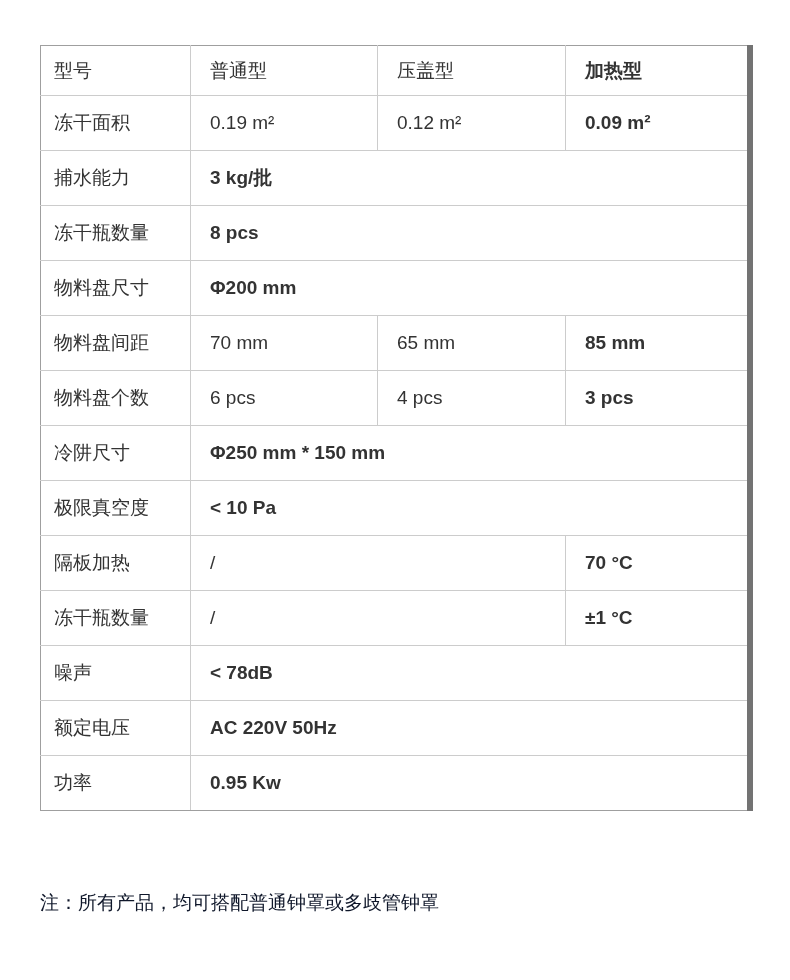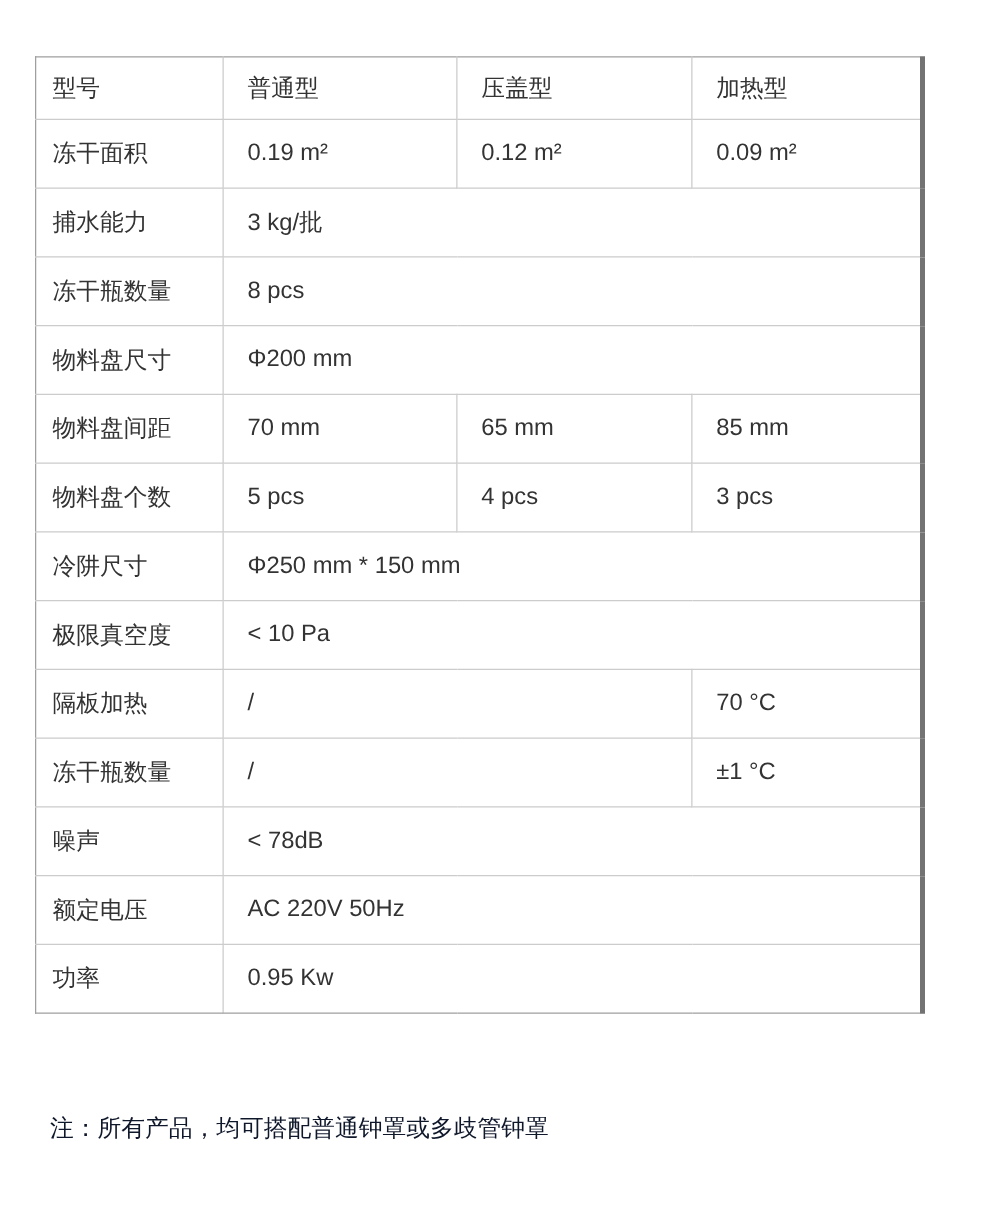--- a/index.html
+++ b/index.html
@@ -10,21 +10,21 @@
   }
   .page {
     position: relative;
     width: 790px;
     height: 980px;
     background: #ffffff;
     overflow: hidden;
   }
   .table-wrap {
     position: absolute;
-    left: 28px;
+    left: 40px;
     top: 45px;
     width: 709px;
   }
   table.spec {
     border-collapse: collapse;
     width: 100%;
     table-layout: fixed;
   }
   table.spec td {
     border: 1px solid #cccccc;
@@ -34,21 +34,21 @@
     vertical-align: middle;
     white-space: nowrap;
     overflow: hidden;
     background: #ffffff;
   }
   table.spec tr.hdr td { height: 47px; }
   
   table.spec tr:first-child > td { border-top: 1px solid #9f9f9f; }
   table.spec tr:last-child  > td { border-bottom: 1px solid #9f9f9f; }
   table.spec td:first-child      { border-left: 1px solid #9f9f9f; }
-  table.spec td:last-child       { border-right: 4px solid #737373; }
+  table.spec td:last-child       { border-right: 6px solid #737373; font-weight: bold; }
 
   td.lbl { padding-left: 13px; }
   td.val { padding-left: 19px; }
 
   .note {
     position: absolute;
     left: 40px;
     top: 890px;
     font-size: 19px;
     color: #0f172a;
@@ -93,21 +93,21 @@
           <td class="val" colspan="3">Φ200 mm</td>
         </tr>
         <tr>
           <td class="lbl">物料盘间距</td>
           <td class="val">70 mm</td>
           <td class="val">65 mm</td>
           <td class="val">85 mm</td>
         </tr>
         <tr>
           <td class="lbl">物料盘个数</td>
-          <td class="val">5 pcs</td>
+          <td class="val">6 pcs</td>
           <td class="val">4 pcs</td>
           <td class="val">3 pcs</td>
         </tr>
         <tr>
           <td class="lbl">冷阱尺寸</td>
           <td class="val" colspan="3">Φ250 mm * 150 mm</td>
         </tr>
         <tr>
           <td class="lbl">极限真空度</td>
           <td class="val" colspan="3">&lt; 10 Pa</td>

